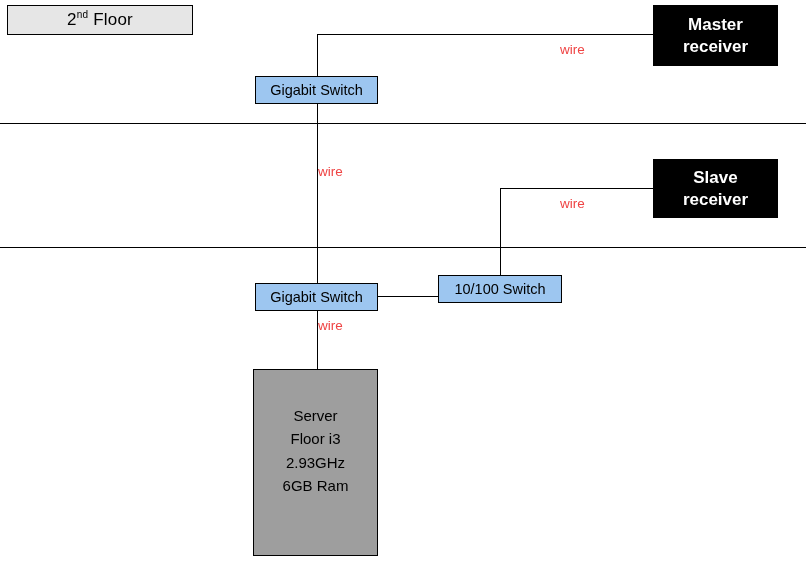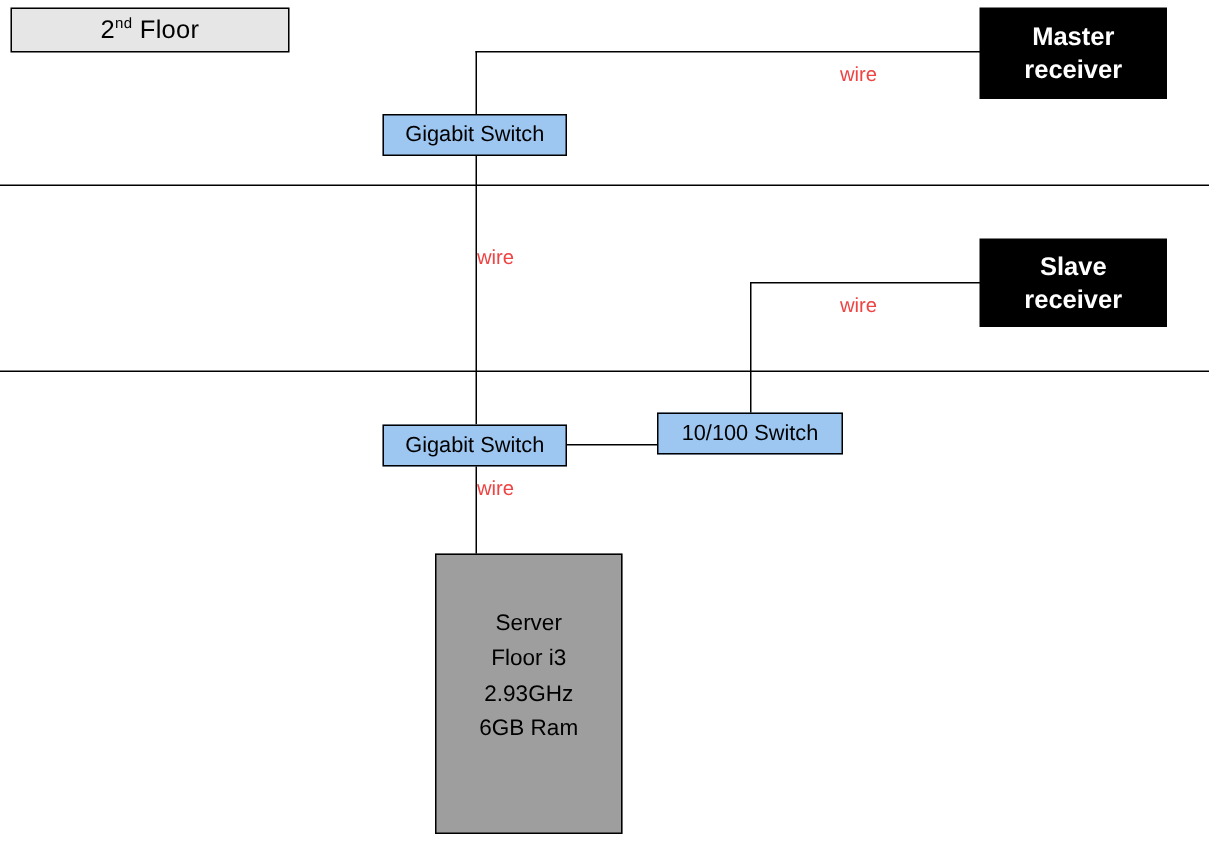--- a/index.html
+++ b/index.html
@@ -141,21 +141,21 @@
   <div class="receiver-box" style="left:653px; top:5px; width:125px; height:61px;">
     <span>Master</span>
     <span>receiver</span>
   </div>
 
   <div class="receiver-box" style="left:653px; top:159px; width:125px; height:59px;text-align:center;">
     <span>Slave</span>
     <span>receiver</span>
   </div>
 
-  <div class="server-box" style="left:253px; top:369px; width:125px; height:187px;margin-left:37px;">
+  <div class="server-box" style="left:253px; top:369px; width:125px; height:187px;">
     <span>Server</span>
     <span>Floor i3</span>
     <span>2.93GHz</span>
     <span>6GB Ram</span>
   </div>
 
   <div class="wire-label" style="left:560px; top:42px;">wire</div>
 
   <div class="wire-label" style="left:318px; top:164px;">wire</div>
 

